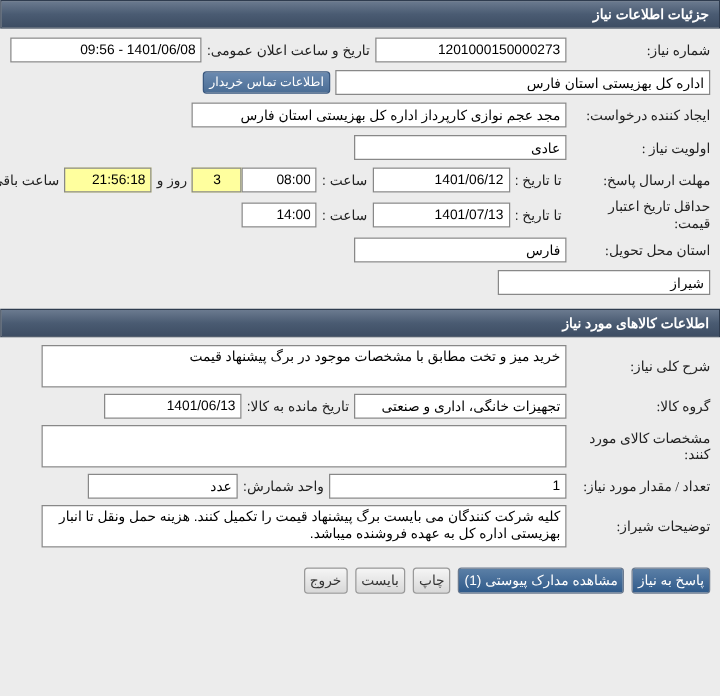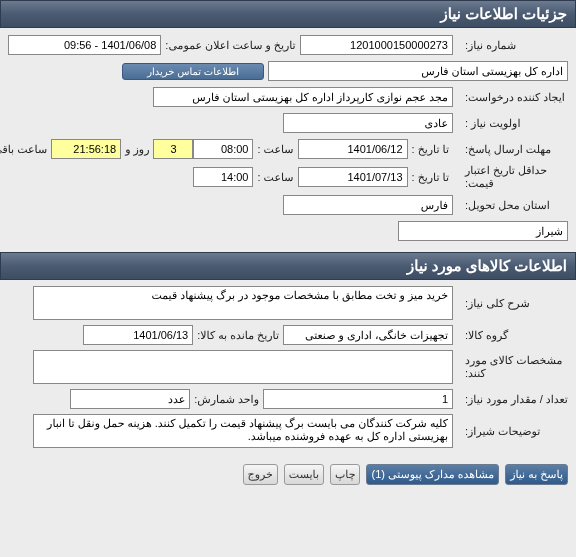--- a/index.html
+++ b/index.html
@@ -9,41 +9,42 @@
   background: #ececec;
   direction: rtl;
   width: 576px;
   height: 557px;
   overflow: hidden;
 }
 .section-header {
   background: linear-gradient(to bottom, #6b7a8f 0%, #4a5b72 50%, #3d4d63 100%);
   color: #fff;
   padding: 4px 8px;
-  font-size: 15px;
+  font-size: 11px;
   font-weight: bold;
   border: 1px solid #2f3c4f;
 }
 .section-body {
   background: #ececec;
   padding: 6px 8px;
 }
 .row {
   display: flex;
   align-items: center;
   margin-bottom: 4px;
   min-height: 22px;
 }
 .lbl {
   width: 115px;
-  text-align: left;
+  text-align: right;
   font-size: 11px;
   color: #222;
   padding-left: 12px;
   flex-shrink: 0;
+  font-family: Liberation Serif, serif;
 }
 .lbl-sm {
   font-size: 11px;
   color: #222;
   padding: 0 4px;
   flex-shrink: 0;
 }
 input[type="text"], textarea {
   border: 1px solid #888;
   background: #fff;
@@ -85,21 +86,21 @@
 .btn-secondary {
   background: linear-gradient(to bottom, #f5f5f5 0%, #d8d8d8 100%);
   color: #333;
   border: 1px solid #999;
 }
 .link-btn {
   background: linear-gradient(to bottom, #6b8ab0 0%, #4a6d95 100%);
   color: #fff;
   border: 1px solid #3a587f;
   border-radius: 3px;
-  padding: 2px 24px;
+  padding: 2px 4px;
   font-size: 10px;
   cursor: pointer;
   margin-right: 4px;
 }
 </style>
 </head>
 <body>
 
 <div class="section-header">جزئیات اطلاعات نیاز</div>
 

